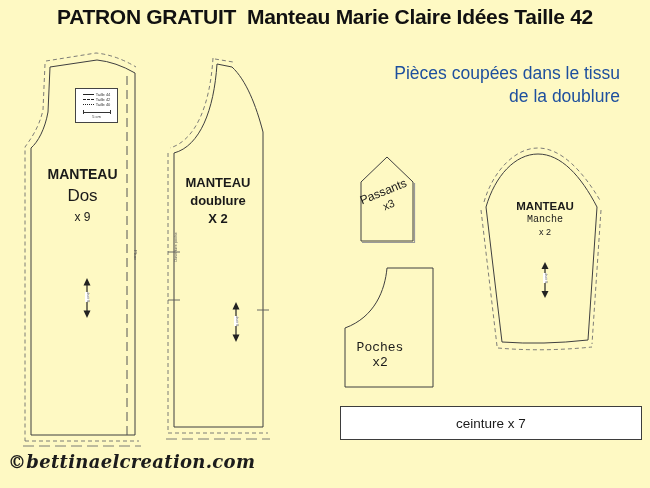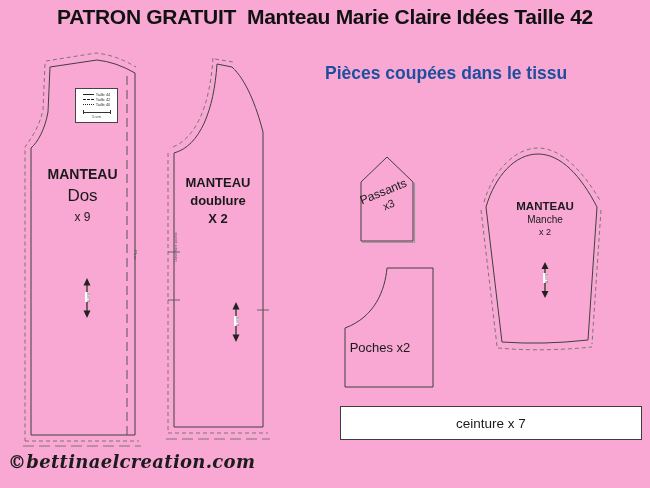--- a/index.html
+++ b/index.html
@@ -1,32 +1,32 @@
 <!DOCTYPE html>
 <html><head>
 <meta charset="utf-8">
 <style>
   html,body{margin:0;padding:0;background:#fff;}
-  #stage{position:relative;width:650px;height:488px;background:#f9a8d4;overflow:hidden;
+  #stage{position:relative;width:650px;height:488px;background:#fef9c3;overflow:hidden;
          font-family:"Liberation Sans",sans-serif;color:#1a1a1a;}
   .abs{position:absolute;}
   
   .title{top:5px;left:0;width:650px;text-align:center;font-weight:bold;font-size:21px;
          letter-spacing:-0.3px;white-space:pre;color:#111;}
   
-  .heading{top:62px;left:325px;width:295px;text-align:left;font-weight:bold;
+  .heading{top:62px;left:325px;width:295px;text-align:right;font-weight:normal;
            font-size:17.5px;line-height:1.32;}
   
   .ptext{text-align:center;}
   .ptext .l1{font-weight:bold;font-size:14px;}
   .ptext .l2{font-size:17px;margin-top:4px;}
   .ptext .l3{font-size:12px;margin-top:4px;}
   .ptext-doublure .l1,.ptext-doublure .l2,.ptext-doublure .l3{font-weight:bold;font-size:13px;margin-top:3px;}
   .ptext-manche .l1{font-weight:bold;font-size:11.5px;}
-  .ptext-manche .l2{font-size:10px;margin-top:2px;}
+  .ptext-manche .l2{font-size:10px;margin-top:2px;font-family:Liberation Mono, monospace;}
   .ptext-manche .l3{font-size:9px;margin-top:2px;}
   .plain-label{font-size:13px;}
   
   .legend{top:88px;left:75px;width:43px;height:35px;border:1px solid #444;background:#fff;
           display:flex;flex-direction:column;justify-content:center;align-items:center;gap:1px;
           box-sizing:border-box;padding:2px 2px;}
   .lrow{display:flex;align-items:center;gap:2px;width:100%;justify-content:center;}
   .lswatch{width:11px;height:0;border-top:1.3px solid #222;}
   .lswatch.dashdot{border-top-style:dashed;}
   .lswatch.dashed{border-top-style:dotted;}
@@ -135,20 +135,21 @@
     <svg width="18" height="44">
       <path class="arr" d="M9,2 L5.5,9.5 L12.5,9.5 Z"></path>
       <line class="arrline" x1="9" y1="9" x2="9" y2="35"></line>
       <path class="arr" d="M9,42 L5.5,34.5 L12.5,34.5 Z"></path>
     </svg>
     <span class="arrowlbl">droit fil</span>
   </div>
 
   <div class="abs heading" style="color: rgb(29, 79, 158);">
     <div>Pièces coupées dans le tissu</div>
+    <div>de la doublure</div>
   </div>
 
   <svg class="abs" style="top:150px;left:353px;" width="66" height="98" viewBox="0 0 66 98">
     <path class="shadow" d="M61.5,33 L61.5,92.5 L9,92.5"></path>
     <path class="sol" d="M8,32 L34,7 L60,32 L60,91 L8,91 Z" fill="#fff"></path>
   </svg>
   <div class="abs passtext" style="top:185px;left:355px;width:62px;">
     <div>Passants</div>
     <div class="q">x3</div>
   </div>
@@ -170,21 +171,21 @@
       <path class="arr" d="M9,2 L5.5,9 L12.5,9 Z"></path>
       <line class="arrline" x1="9" y1="8" x2="9" y2="32"></line>
       <path class="arr" d="M9,38 L5.5,31 L12.5,31 Z"></path>
     </svg>
     <span class="arrowlbl" style="top:13px;">droit fil</span>
   </div>
 
   <svg class="abs" style="top:260px;left:338px;" width="102" height="132" viewBox="0 0 102 132">
     <path class="sol" d="M49,8 L95,8 L95,127 L7,127 L7,68 C37,57 47,30 49,8 Z"></path>
   </svg>
-  <div class="abs plain-label" style="top:340px;left:346px;width:68px;text-align:center;">Poches x2</div>
+  <div class="abs plain-label" style="top:340px;left:346px;width:68px;text-align:center;font-family:Liberation Mono, monospace;">Poches x2</div>
 
   <div class="abs ceinture">
     <span>ceinture x 7</span>
   </div>
 
   <div class="abs watermark">©bettinaelcreation.com</div>
 
 </div>
 
 </body></html>

